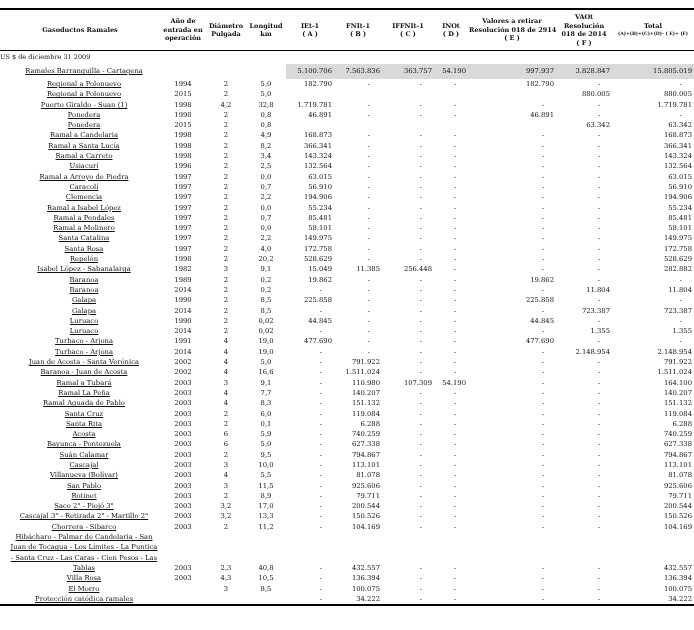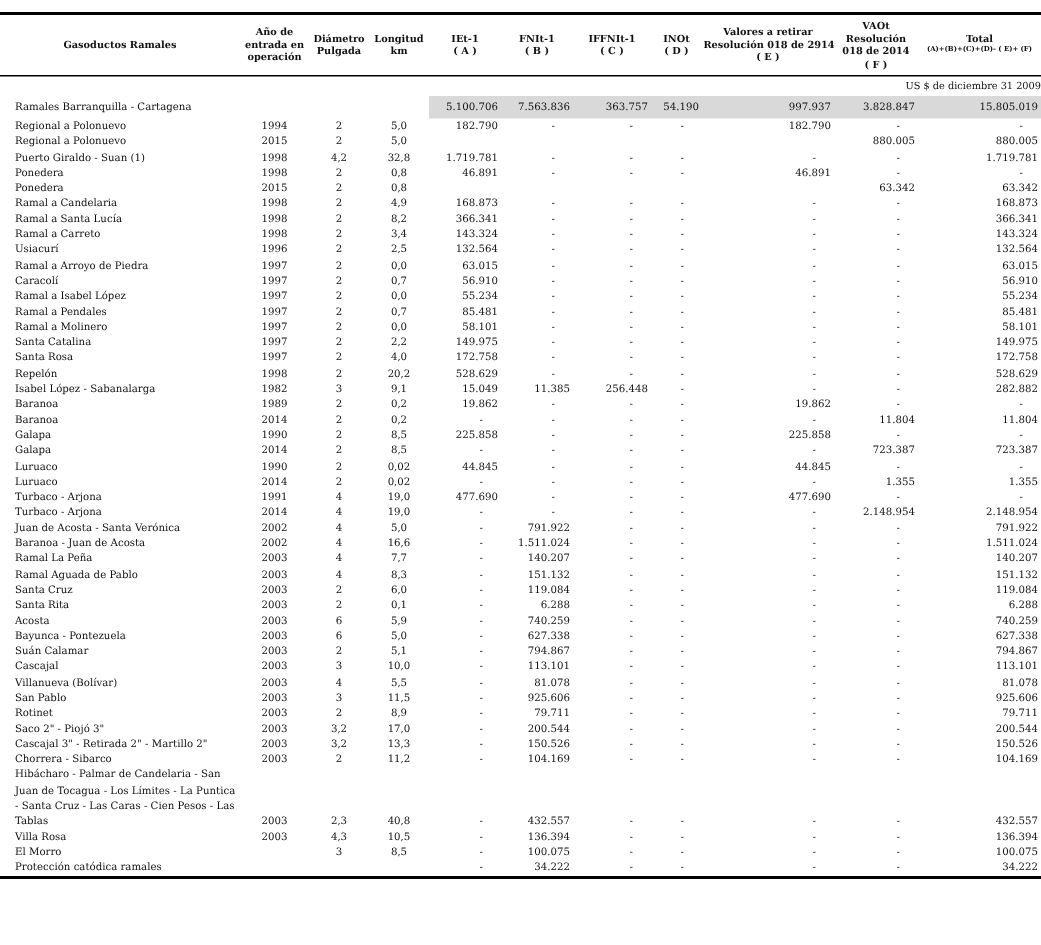--- a/index.html
+++ b/index.html
@@ -7,25 +7,25 @@
        font-family:"DejaVu Serif", serif;}
   .sheet{padding-top:8px;width:694px;}
   table{border-collapse:collapse;table-layout:fixed;width:694px;
         border-top:2px solid #000;border-bottom:2px solid #000;}
   thead th{font-weight:bold;font-size:6.5px;line-height:8.5px;text-align:center;
            vertical-align:middle;padding:3px 1px;border-bottom:1.5px solid #000;
            white-space:normal;}
   thead th div{white-space:nowrap;}
   .th-0{text-align:center;}
   .th-total div:nth-child(2){font-size:4.6px;letter-spacing:0;}
-  .note-row td{font-size:6.5px;text-align:right;height:13px;line-height:13px;
+  .note-row td{font-size:6.5px;text-align:left;height:13px;line-height:13px;
                padding:0;}
   tbody td{font-size:6.8px;height:10.3px;line-height:10.3px;padding:0 2px;
            vertical-align:bottom;white-space:nowrap;overflow:hidden;}
-  td.c0{text-align:left;padding-left:10px;white-space:normal;line-height:10.3px;}
+  td.c0{text-align:center;padding-left:10px;white-space:normal;line-height:10.3px;text-decoration:underline;}
   td.c1,td.c2,td.c3{text-align:center;}
   td.c4,td.c5,td.c6,td.c7,td.c8,td.c9,td.c10{text-align:right;padding-right:2px;}
   td.dash{padding-right:12px;}
   tr.highlight td{height:15px;line-height:15px;}
   tr.highlight td.hl{background:var(--hl,#d9d9d9);}
 </style>
 </head>
 <body style="--hl: #d9d9d9;">
 
 <div class="sheet">
@@ -248,20 +248,33 @@
           <td class="c3">0,7</td>
           <td class="c4">56.910</td>
           <td class="c5 dash">-</td>
           <td class="c6 dash">-</td>
           <td class="c7 dash">-</td>
           <td class="c8 dash">-</td>
           <td class="c9 dash">-</td>
           <td class="c10">56.910</td>
         </tr>
         <tr>
+          <td class="c0">Clemencia</td>
+          <td class="c1">1997</td>
+          <td class="c2">2</td>
+          <td class="c3">2,2</td>
+          <td class="c4">194.906</td>
+          <td class="c5 dash">-</td>
+          <td class="c6 dash">-</td>
+          <td class="c7 dash">-</td>
+          <td class="c8 dash">-</td>
+          <td class="c9 dash">-</td>
+          <td class="c10">194.906</td>
+        </tr>
+        <tr>
           <td class="c0">Ramal a Isabel López</td>
           <td class="c1">1997</td>
           <td class="c2">2</td>
           <td class="c3">0,0</td>
           <td class="c4">55.234</td>
           <td class="c5 dash">-</td>
           <td class="c6 dash">-</td>
           <td class="c7 dash">-</td>
           <td class="c8 dash">-</td>
           <td class="c9 dash">-</td>
@@ -469,20 +482,33 @@
           <td class="c3">16,6</td>
           <td class="c4 dash">-</td>
           <td class="c5">1.511.024</td>
           <td class="c6 dash">-</td>
           <td class="c7 dash">-</td>
           <td class="c8 dash">-</td>
           <td class="c9 dash">-</td>
           <td class="c10">1.511.024</td>
         </tr>
         <tr>
+          <td class="c0">Ramal a Tubará</td>
+          <td class="c1">2003</td>
+          <td class="c2">3</td>
+          <td class="c3">9,1</td>
+          <td class="c4 dash">-</td>
+          <td class="c5">110.980</td>
+          <td class="c6">107.309</td>
+          <td class="c7">54.190</td>
+          <td class="c8 dash">-</td>
+          <td class="c9 dash">-</td>
+          <td class="c10">164.100</td>
+        </tr>
+        <tr>
           <td class="c0">Ramal La Peña</td>
           <td class="c1">2003</td>
           <td class="c2">4</td>
           <td class="c3">7,7</td>
           <td class="c4 dash">-</td>
           <td class="c5">140.207</td>
           <td class="c6 dash">-</td>
           <td class="c7 dash">-</td>
           <td class="c8 dash">-</td>
           <td class="c9 dash">-</td>
@@ -550,21 +576,21 @@
           <td class="c6 dash">-</td>
           <td class="c7 dash">-</td>
           <td class="c8 dash">-</td>
           <td class="c9 dash">-</td>
           <td class="c10">627.338</td>
         </tr>
         <tr>
           <td class="c0">Suán Calamar</td>
           <td class="c1">2003</td>
           <td class="c2">2</td>
-          <td class="c3">5,1</td>
+          <td class="c3">9,5</td>
           <td class="c4 dash">-</td>
           <td class="c5">794.867</td>
           <td class="c6 dash">-</td>
           <td class="c7 dash">-</td>
           <td class="c8 dash">-</td>
           <td class="c9 dash">-</td>
           <td class="c10">794.867</td>
         </tr>
         <tr>
           <td class="c0">Cascajal</td>

